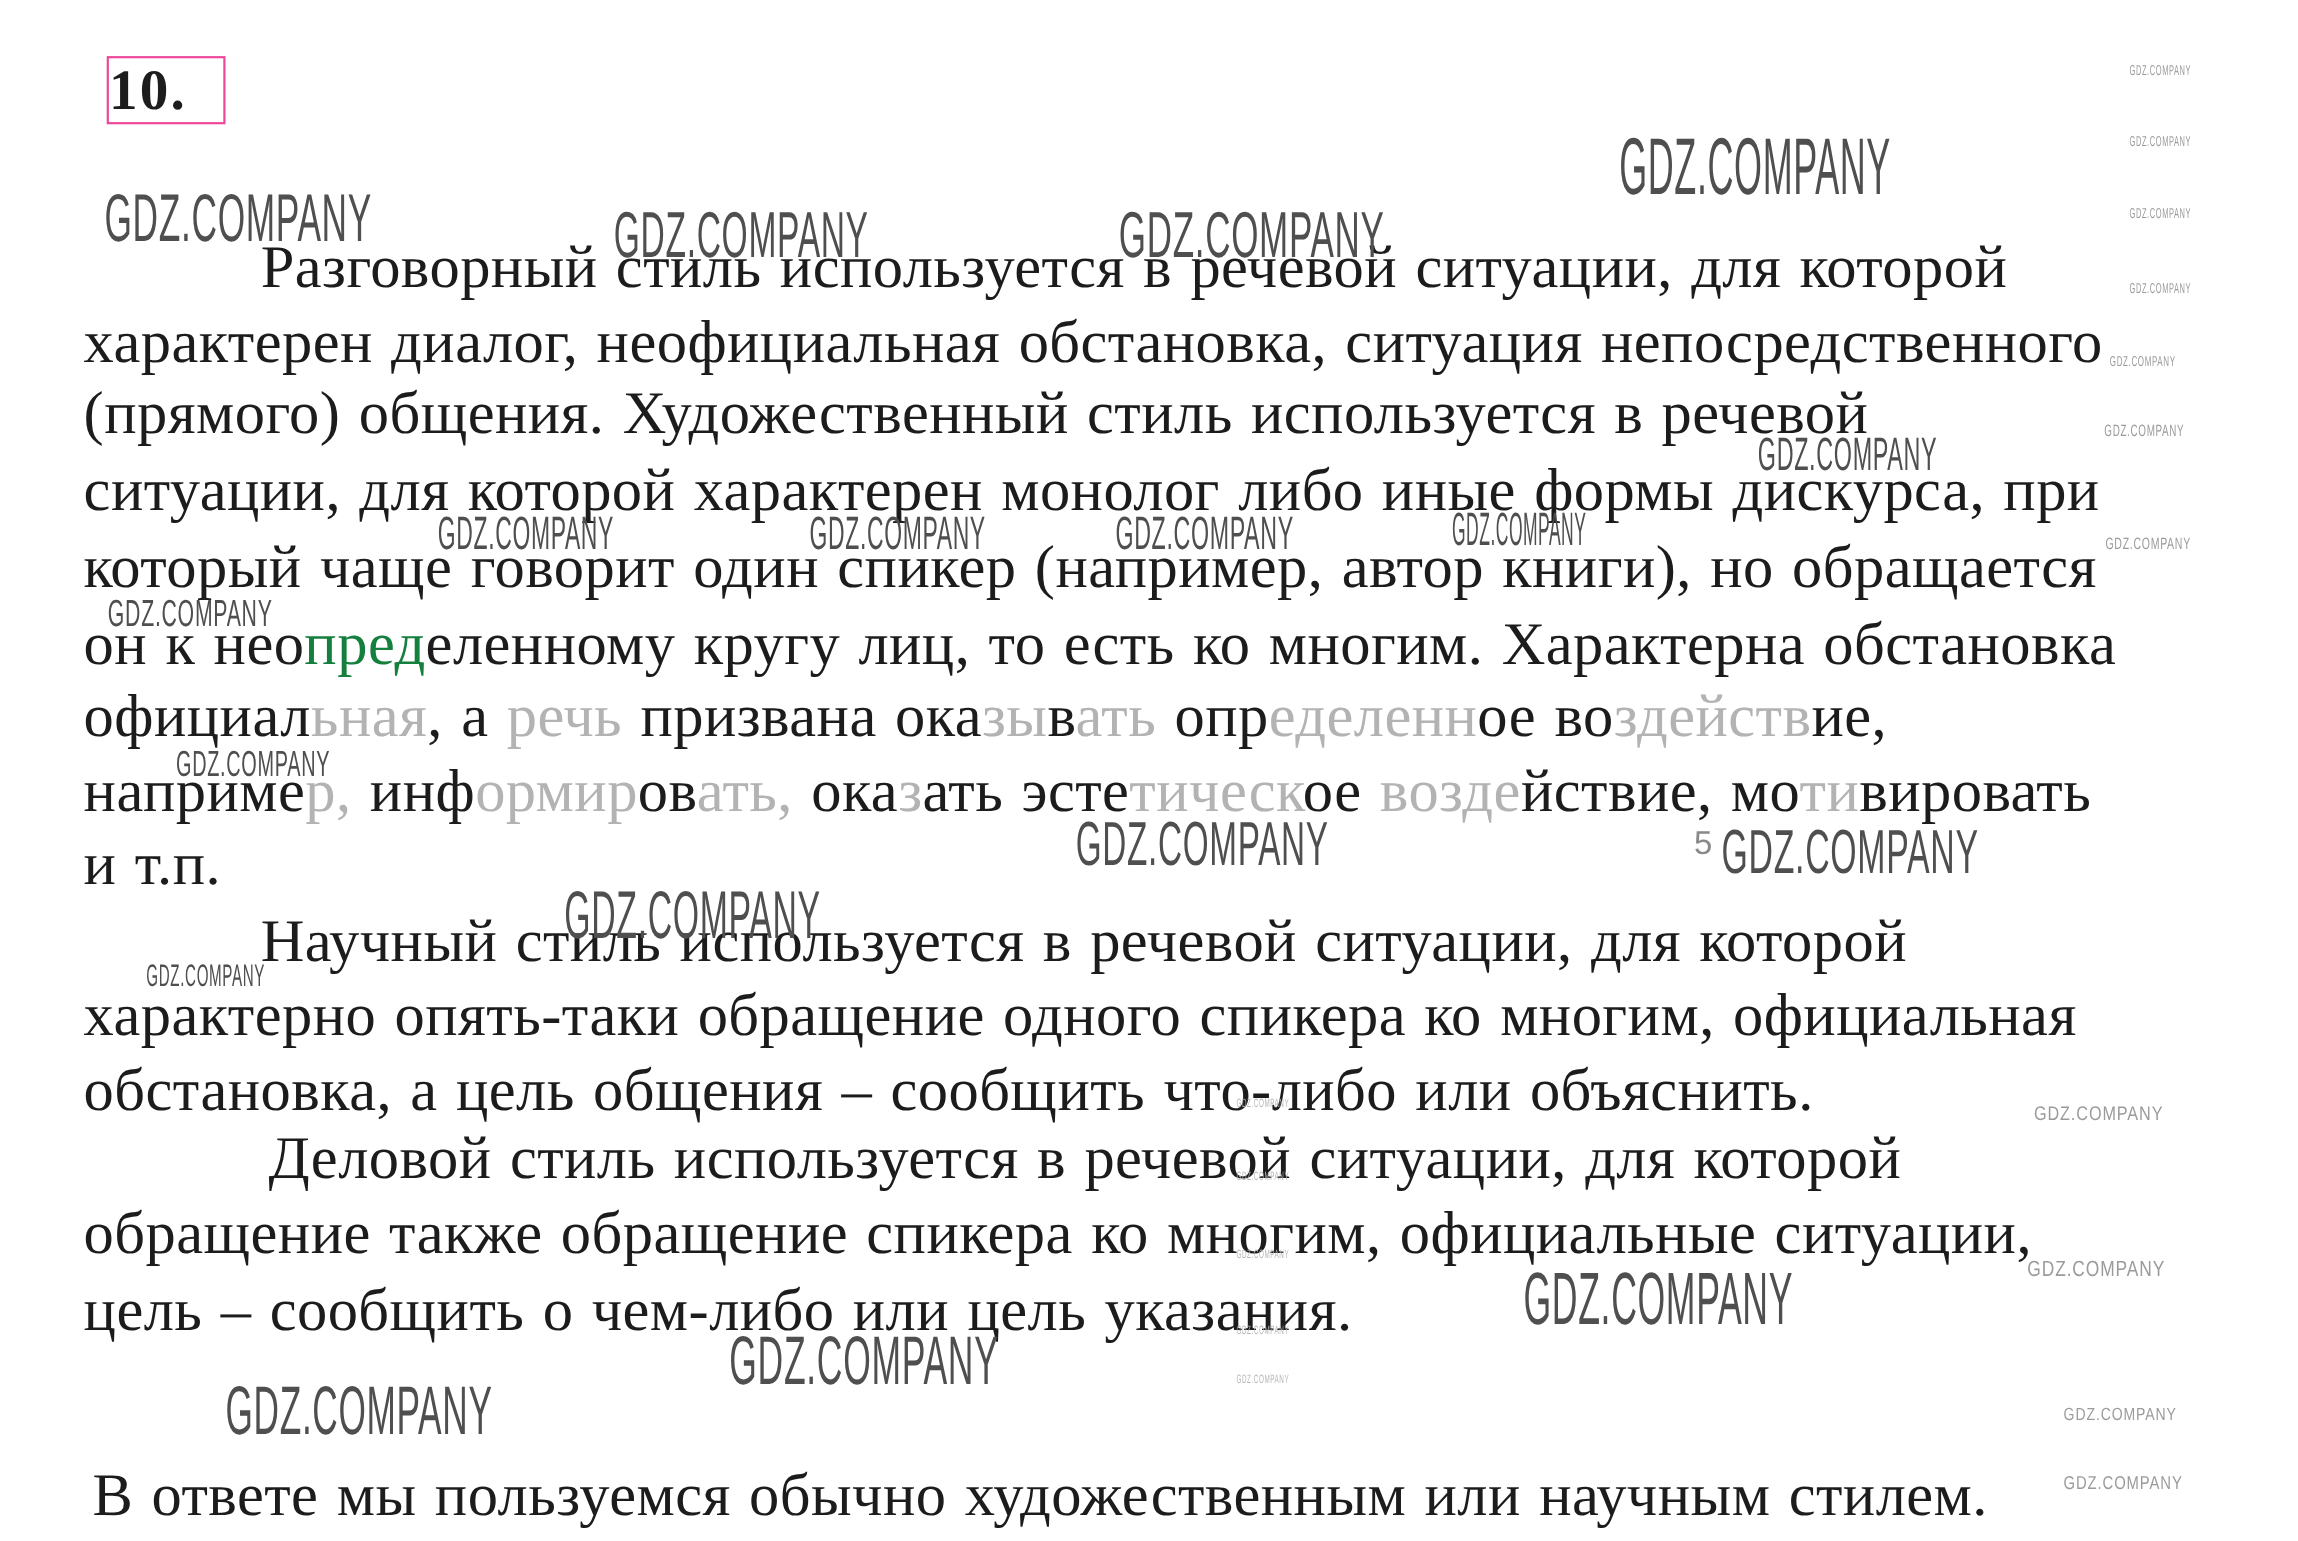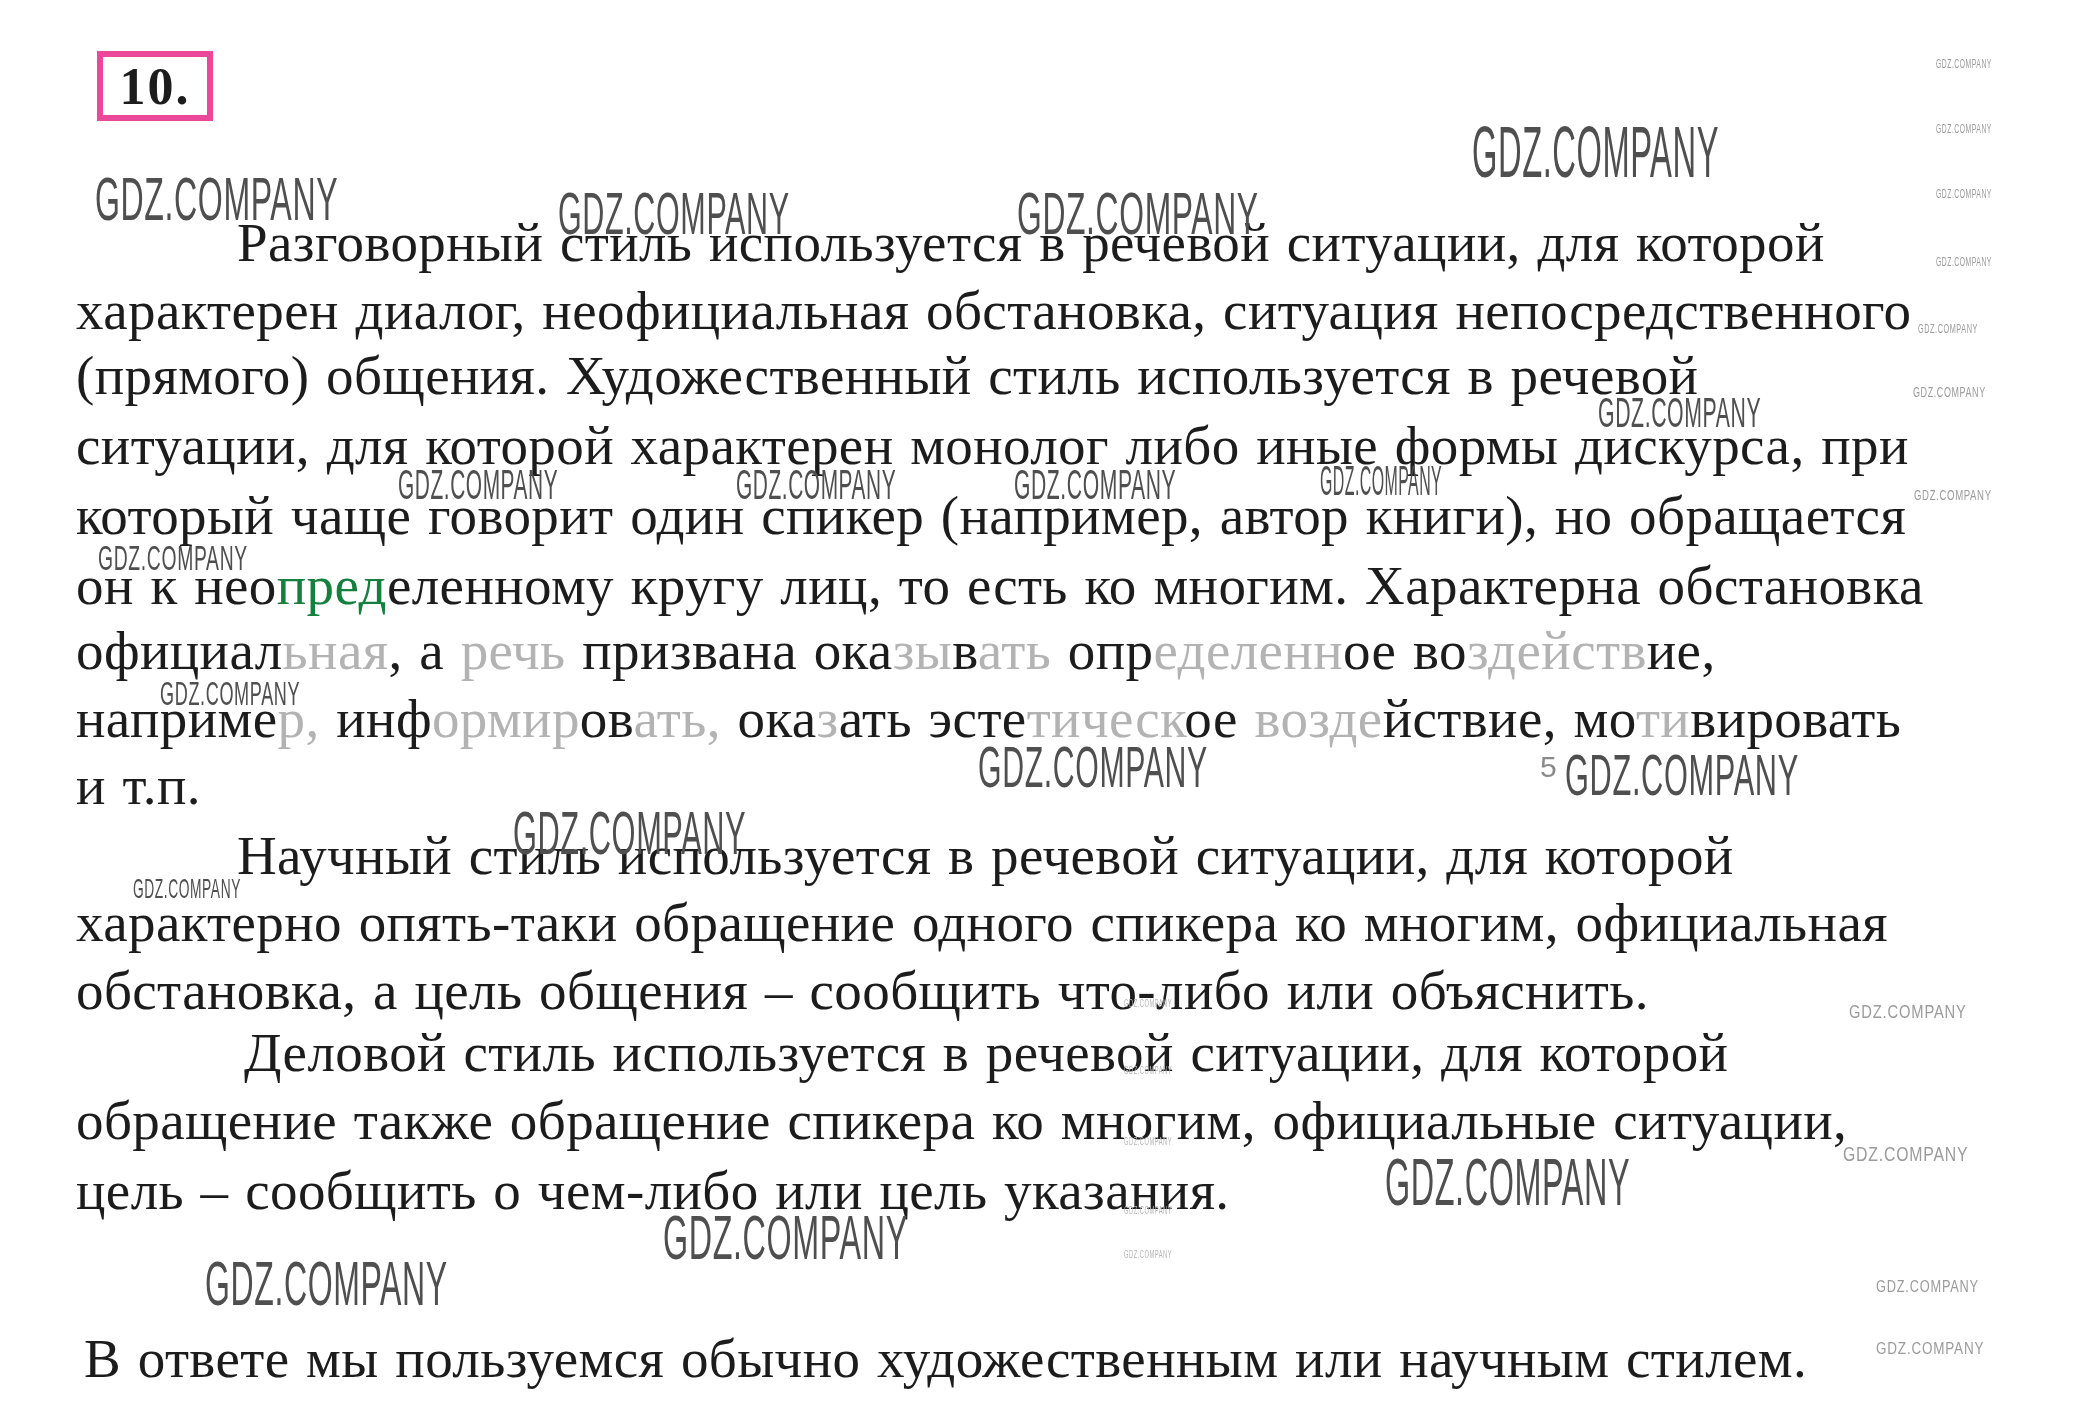--- a/index.html
+++ b/index.html
@@ -7,22 +7,22 @@
     position:relative;
     width:2089px;height:1401px;
     background:#ffffff;
     overflow:hidden;
     font-family:"Liberation Serif", serif;
   }
   .task-box{
     position:absolute;
     left:97px;top:51px;
     width:104px;height:58px;
-    border:6px solid #ec4899;
-    display:flex;align-items:center;justify-content:center;
+    border:2px solid #ec4899;
+    display:flex;align-items:center;justify-content:flex-start;
     background:#ffffff;
   }
   .task-box span{
     font-size:52px;font-weight:bold;color:#1d1d1d;
     letter-spacing:2px;
     font-family:"Liberation Serif", serif;
   }
   .text-line{
     position:absolute;
     white-space:pre;

